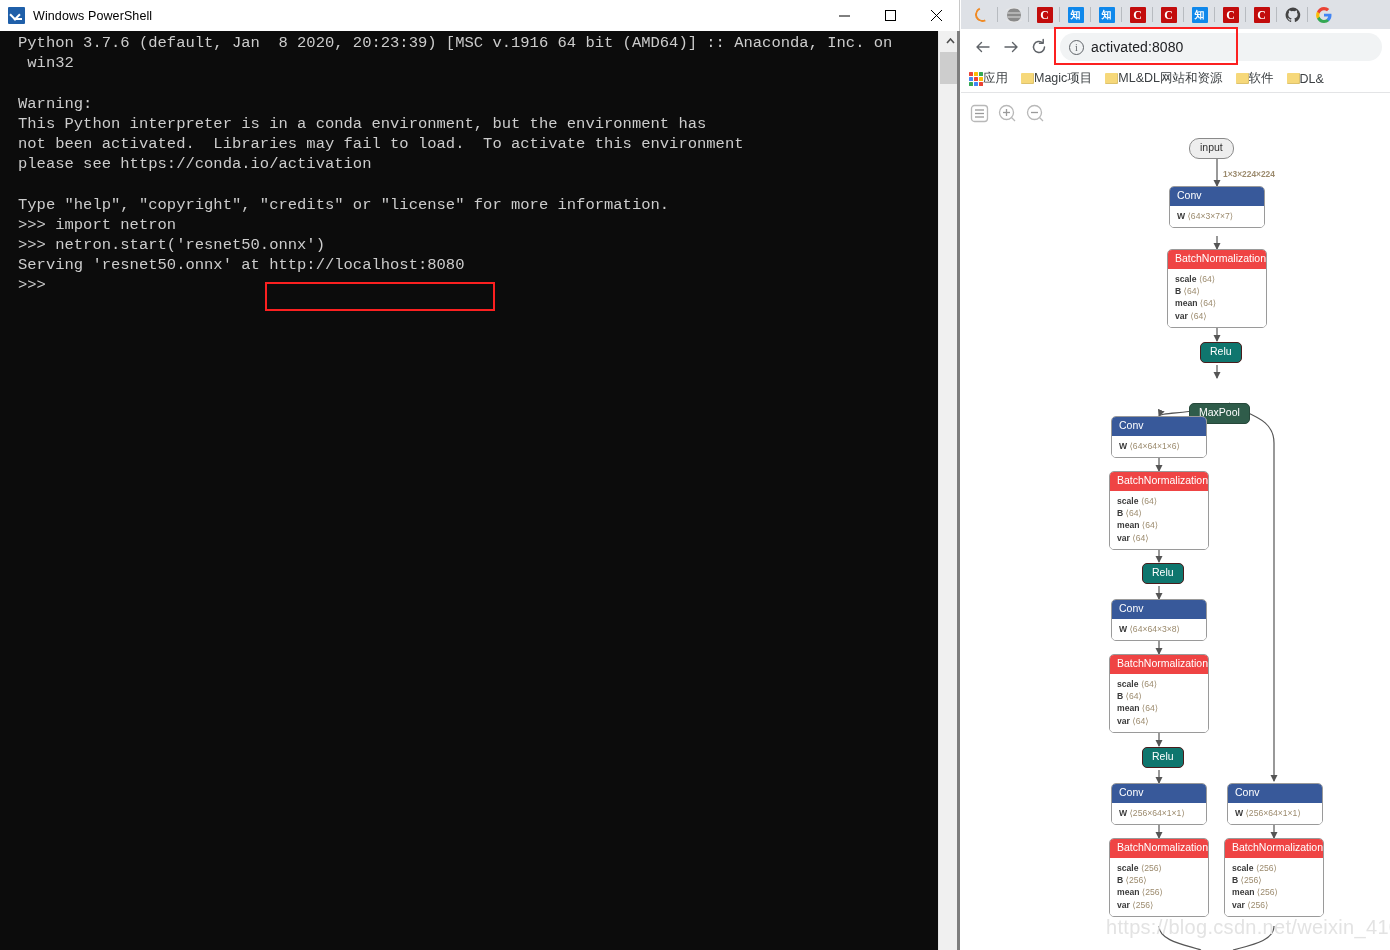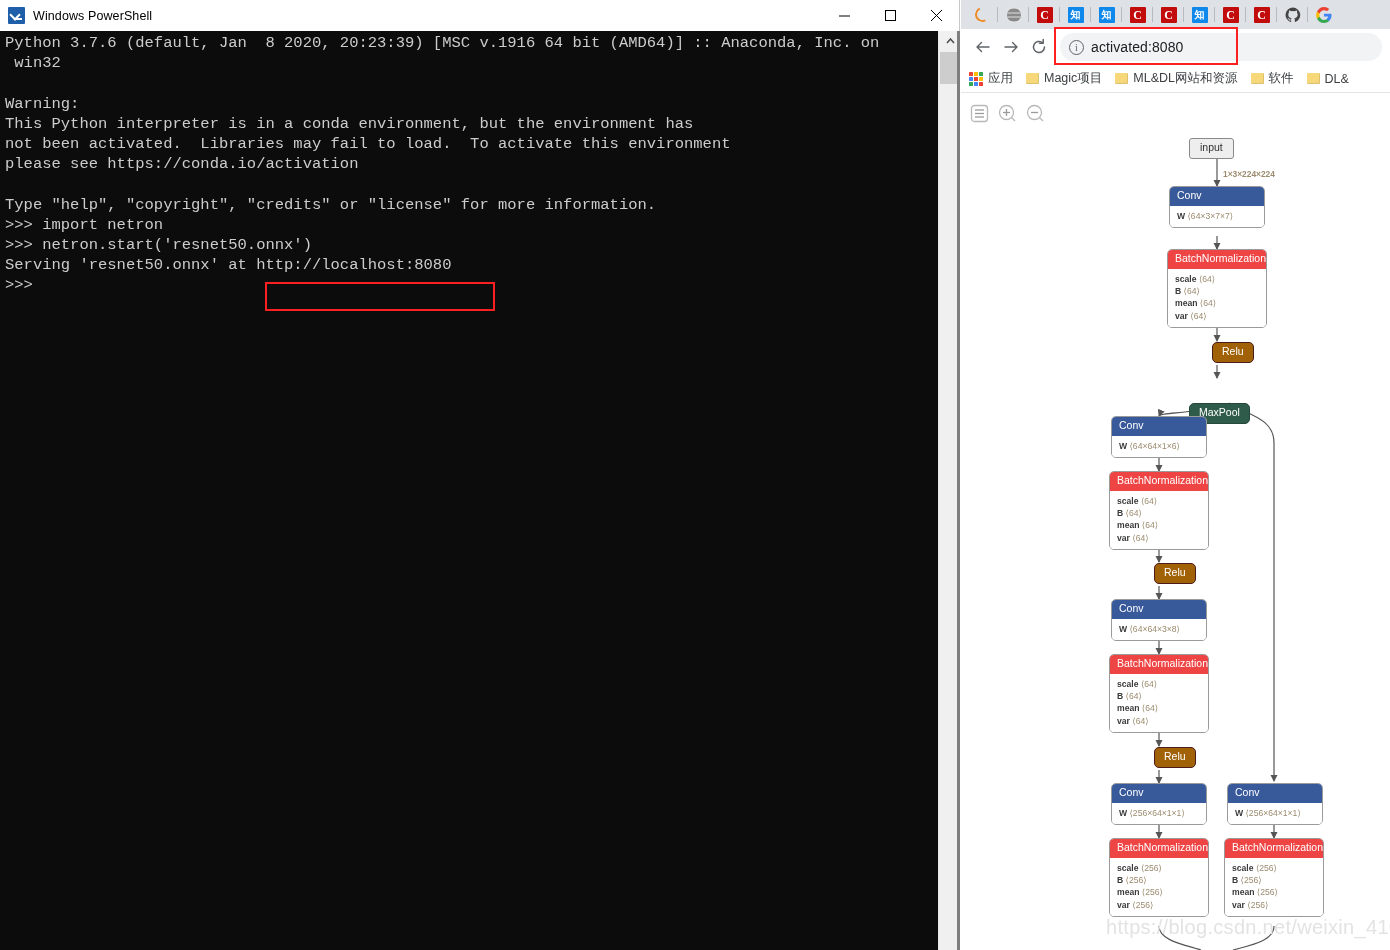--- a/index.html
+++ b/index.html
@@ -49,21 +49,21 @@
     font-size:13px; color:#000; background:transparent;
   }
   .winbtn svg { display:block; }
 
   #ps-body {
     position:absolute; left:0; top:31px; width:960px; height:919px;
     background:#0c0c0c;
     overflow:hidden;
   }
   #ps-text {
-    position:absolute; left:5px; top:2px;
+    position:absolute; left:18px; top:2px;
     width:935px;
     color:#cccccc;
     font-family:"Liberation Mono","DejaVu Sans Mono",monospace;
     font-size:15.5px;
     line-height:20.2px;
     white-space:pre;
     letter-spacing:0px;
   }
   
   #ps-scroll {
@@ -150,21 +150,21 @@
   #omni-highlight {
     position:absolute; left:-6px; top:-6px; width:184px; height:38px;
     border:2.5px solid #fc2020; pointer-events:none;
   }
 
   #bookmarkbar {
     height:28px; background:#ffffff; display:flex; align-items:center;
     padding-left:8px; overflow:hidden; border-bottom:1px solid #e3e4e6;
   }
   .bm { display:flex; align-items:center; margin-right:13px; flex:none; }
-  .bm-label { font-size:12.5px; color:#3c4043; margin-left:5px; white-space:nowrap; }
+  .bm-label { font-size:12.5px; color:#3c4043; white-space:nowrap; }
   .bm-folder {
     width:13px;height:11px;background:#f6d87a;border-radius:1px;
     position:relative; flex:none;
     box-shadow: inset -1px -1px 0 rgba(0,0,0,0.10);
   }
   #apps-grid {
     width:14px;height:14px;display:grid;
     grid-template-columns:repeat(3,1fr); grid-template-rows:repeat(3,1fr);
     gap:1px; flex:none;
   }
@@ -196,25 +196,25 @@
   .nd-body { background:#ffffff; padding:4px 7px 5px 7px; }
   .attr { font-size:8.6px; line-height:1.45; white-space:nowrap; }
   .attr b { color:#3a3a3a; font-weight:bold; }
   .attr span { color:#9c8b6e; }
 
   .pill {
     border:1px solid #7a7a7a; border-radius:5px;
     color:#ffffff; font-size:10.5px; padding:3px 9px 4px 9px;
     display:inline-block; line-height:1.1; white-space:nowrap;
   }
-  .pill.relu { background:#a16207; border-color:#4a1c1c;margin-left:12px; }
+  .pill.relu { background:#0f766e; border-color:#4a1c1c; }
   .pill.maxpool { background:#2f5c4a; border-color:#26483a; }
   .pill.input {
     background:#eeeeee; border:1px solid #8a8a8a; color:#333;
-    border-radius:3px; font-size:10.5px; padding:3px 10px 4px 10px;
+    border-radius:10px; font-size:10.5px; padding:3px 10px 4px 10px;
   }
   .edge-label {
     position:absolute; font-size:8.4px; color:#9c8b6e; white-space:nowrap;
   }
   #watermark {
     position:absolute; left:145px; top:823px;
     font-size:20px; color:#e3e3e3; white-space:nowrap;
     font-family:"Liberation Sans",sans-serif; letter-spacing:0.3px;
   }
 </style>

